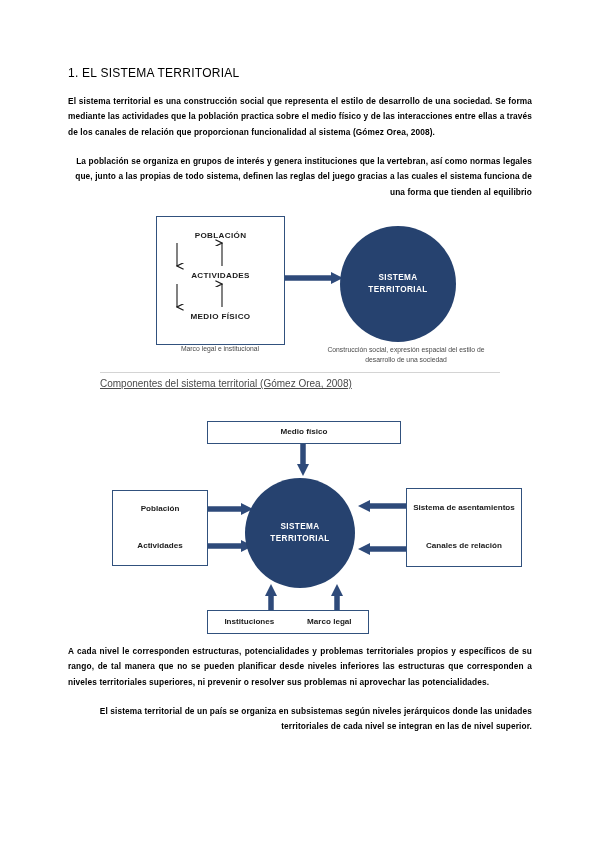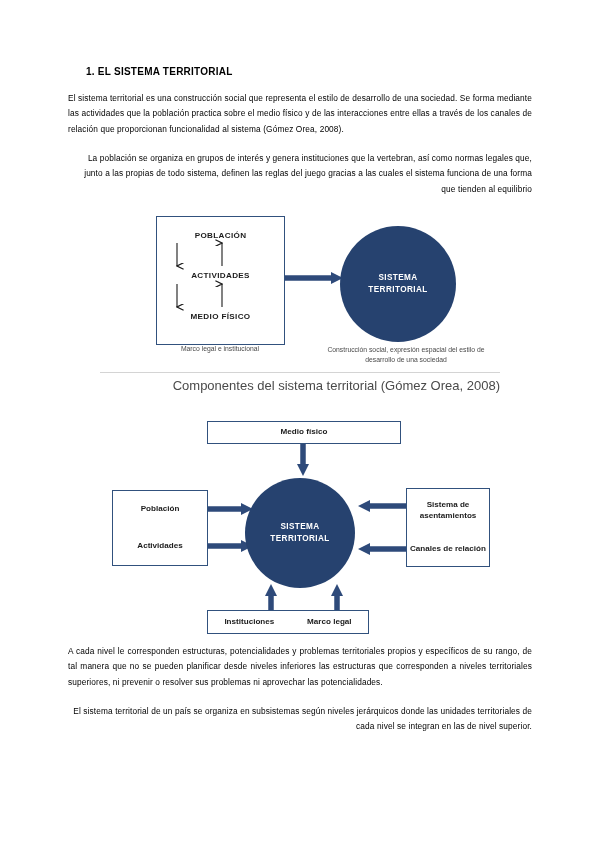--- a/index.html
+++ b/index.html
@@ -19,30 +19,30 @@
     padding: 0;
   }
   .content {
     position: absolute;
     left: 68px;
     top: 66px;
     width: 464px;
   }
 
   h1.doc-title {
-    font-size: 10px;
-    font-weight: bold;
+    font-size: 12px;
+    font-weight: normal;
     color: #000;
-    margin: 0 0 14px 18px;
+    margin: 0 0 14px 0;
     letter-spacing: 0.25px;
   }
 
   p.para {
     font-size: 8.3px;
-    font-weight: normal;
+    font-weight: bold;
     color: #000;
     line-height: 1.85;
     margin: 0 0 14px 0;
     text-align: justify;
     letter-spacing: 0.12px;
   }
   p.para.loose { text-align: right; }
 
   
   .fig1 {
@@ -124,23 +124,24 @@
     top: 372px;
     width: 400px;
     height: 1px;
     background: #d4d4d4;
   }
   .fig1-title {
     position: absolute;
     left: 100px;
     top: 378px;
     width: 400px;
-    text-align: right;
-    font-size: 13px;
+    text-align: left;
+    font-size: 10px;
     color: #4a4a4a;
+    text-decoration: underline;
   }
 
   
   .fig2 {
     position: absolute;
     left: 0; top: 0;
     width: 600px; height: 848px;
     pointer-events: none;
   }
   .f2box {
@@ -154,21 +155,21 @@
   }
   .f2box span {
     font-size: 8.1px;
     font-weight: bold;
     color: #1b1b1b;
     text-align: center;
     line-height: 1.35;
   }
   .f2box-top  { left: 207px; top: 421px; width: 194px; height: 23px; }
   .f2box-left { left: 112px; top: 490px; width: 96px;  height: 76px; justify-content: space-around; }
-  .f2box-right{ left: 406px; top: 488px; width: 84px;  height: 79px; justify-content: space-around; }
+  .f2box-right{ left: 406px; top: 488px; width: 116px;  height: 79px; justify-content: space-around; }
   .f2box-bot  { left: 207px; top: 610px; width: 162px; height: 24px; flex-direction: row; justify-content: space-around; }
 
   .f2circle {
     position: absolute;
     left: 245px;
     top: 478px;
     width: 110px;
     height: 110px;
     border-radius: 50%;
     background: #26426f;

